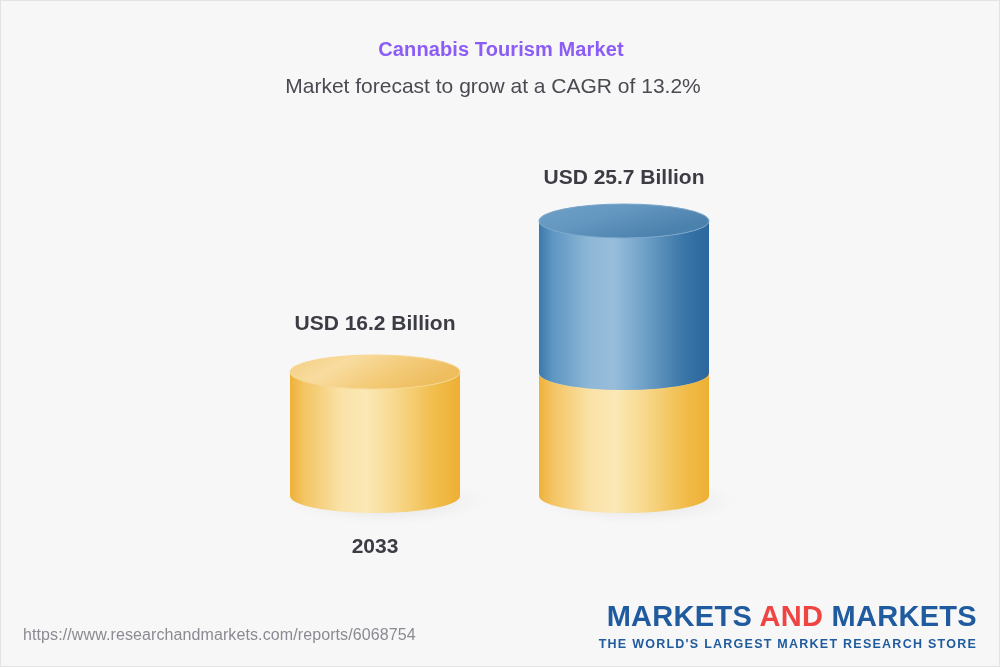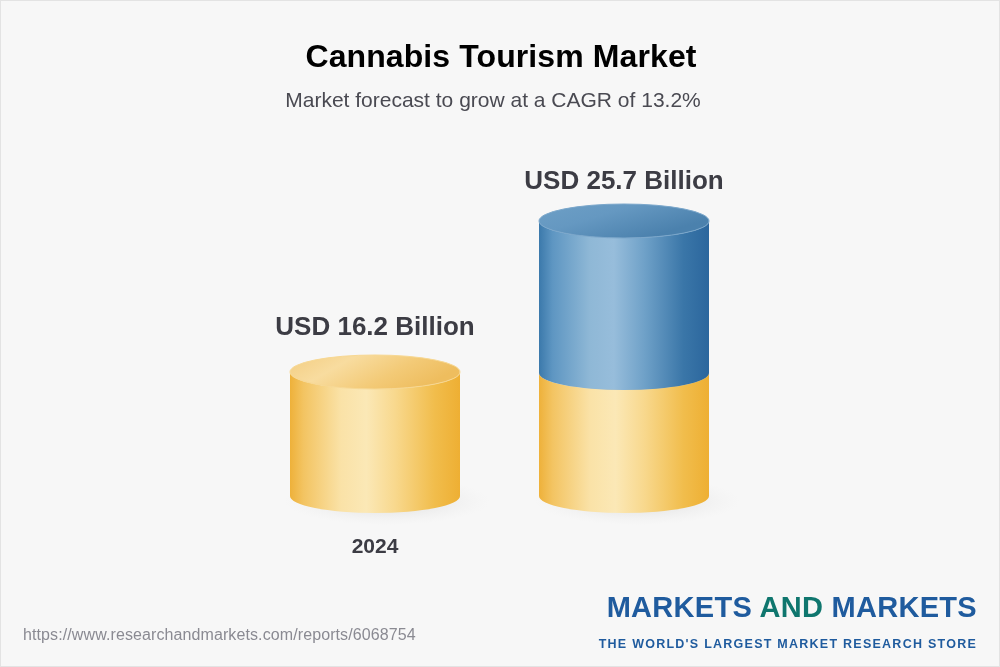--- a/index.html
+++ b/index.html
@@ -26,23 +26,23 @@
 
   
   .header {
     position: absolute;
     top: 36px;
     left: 0;
     width: 1000px;
     text-align: center;
   }
   .chart-title {
-    font-size: 32px;
-    font-weight: bold;
-    color: #000000;
+    font-size: 20px;
+    font-weight: bold;
+    color: #8b5cf6;
     letter-spacing: 0.1px;
     margin: 0;
     line-height: 1.2;
   }
   .chart-subtitle {
     font-size: 21px;
     font-weight: normal;
     color: #4a4a52;
     margin: 12px 16px 0 0;
     line-height: 1.2;
@@ -53,21 +53,21 @@
     position: absolute;
     left: 0;
     top: 0;
     width: 1000px;
     height: 667px;
   }
 
   .value-label {
     position: absolute;
     text-align: center;
-    font-size: 26px;
+    font-size: 21px;
     font-weight: bold;
     color: #3c3c44;
     white-space: nowrap;
   }
 
   .cat-label {
     position: absolute;
     text-align: center;
     font-size: 21px;
     font-weight: bold;
@@ -92,23 +92,23 @@
     text-align: right;
     line-height: 1;
   }
   .logo-main {
     font-size: 29px;
     font-weight: bold;
     letter-spacing: 0.3px;
     color: #1f5b9e;
     white-space: nowrap;
   }
-  .logo-and { color: #0f766e; }
+  .logo-and { color: #ef4444; }
   .logo-tagline {
-    margin-top: 16px;
+    margin-top: 7px;
     font-size: 12.5px;
     font-weight: bold;
     letter-spacing: 1.25px;
     color: #1f5b9e;
     white-space: nowrap;
   }
 </style>
 </head>
 <body>
 
@@ -198,21 +198,21 @@
 
         <ellipse cx="623" cy="220" rx="85" ry="17" fill="url(#bluCap)"></ellipse>
         <ellipse cx="623" cy="220" rx="85" ry="17" fill="none" stroke="#7ba7cb" stroke-width="1"></ellipse>
       </g>
     </svg>
 
     <div class="value-label" style="left:274px; top:310px; width:200px;">USD 16.2 Billion</div>
 
     <div class="value-label" style="left:523px; top:164px; width:200px;">USD 25.7 Billion</div>
 
-    <div class="cat-label" style="left:274px; top:533px; width:200px;">2024</div>
+    <div class="cat-label" style="left:274px; top:533px; width:200px;">2033</div>
 
   </div>
 
   <a class="source-url" href="#" style="text-decoration:none;">https://www.researchandmarkets.com/reports/6068754</a>
 
   <div class="logo">
     <div class="logo-main"><span>MARKETS </span><span class="logo-and">AND </span><span>MARKETS</span></div>
     <div class="logo-tagline">THE WORLD'S LARGEST MARKET RESEARCH STORE</div>
   </div>
 

